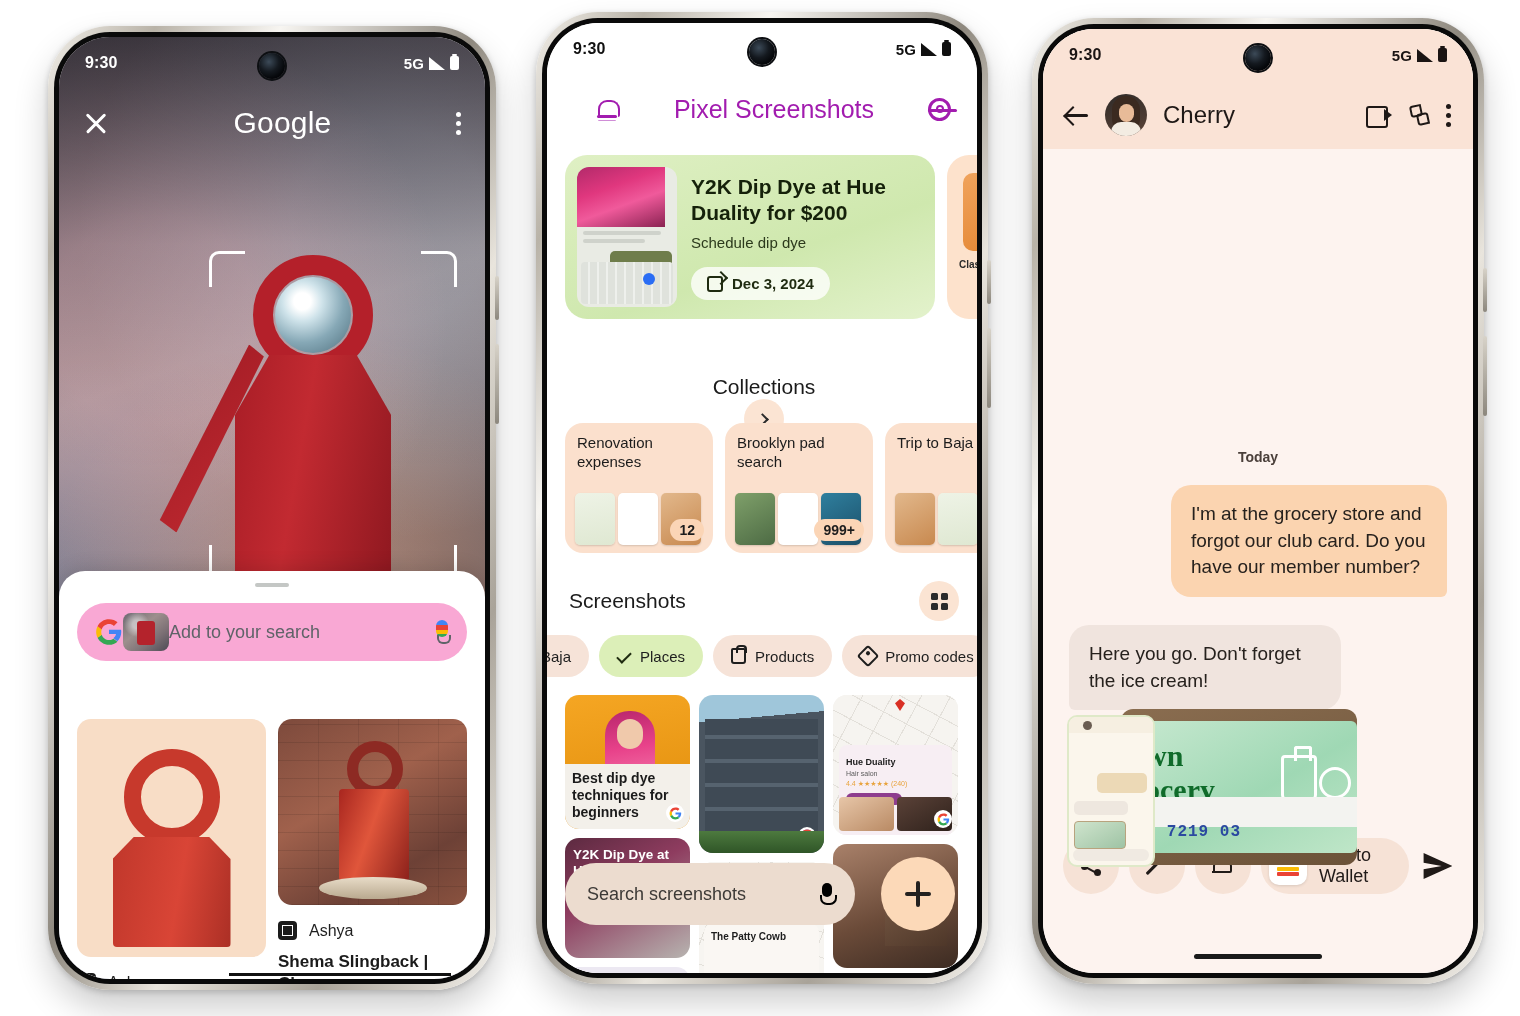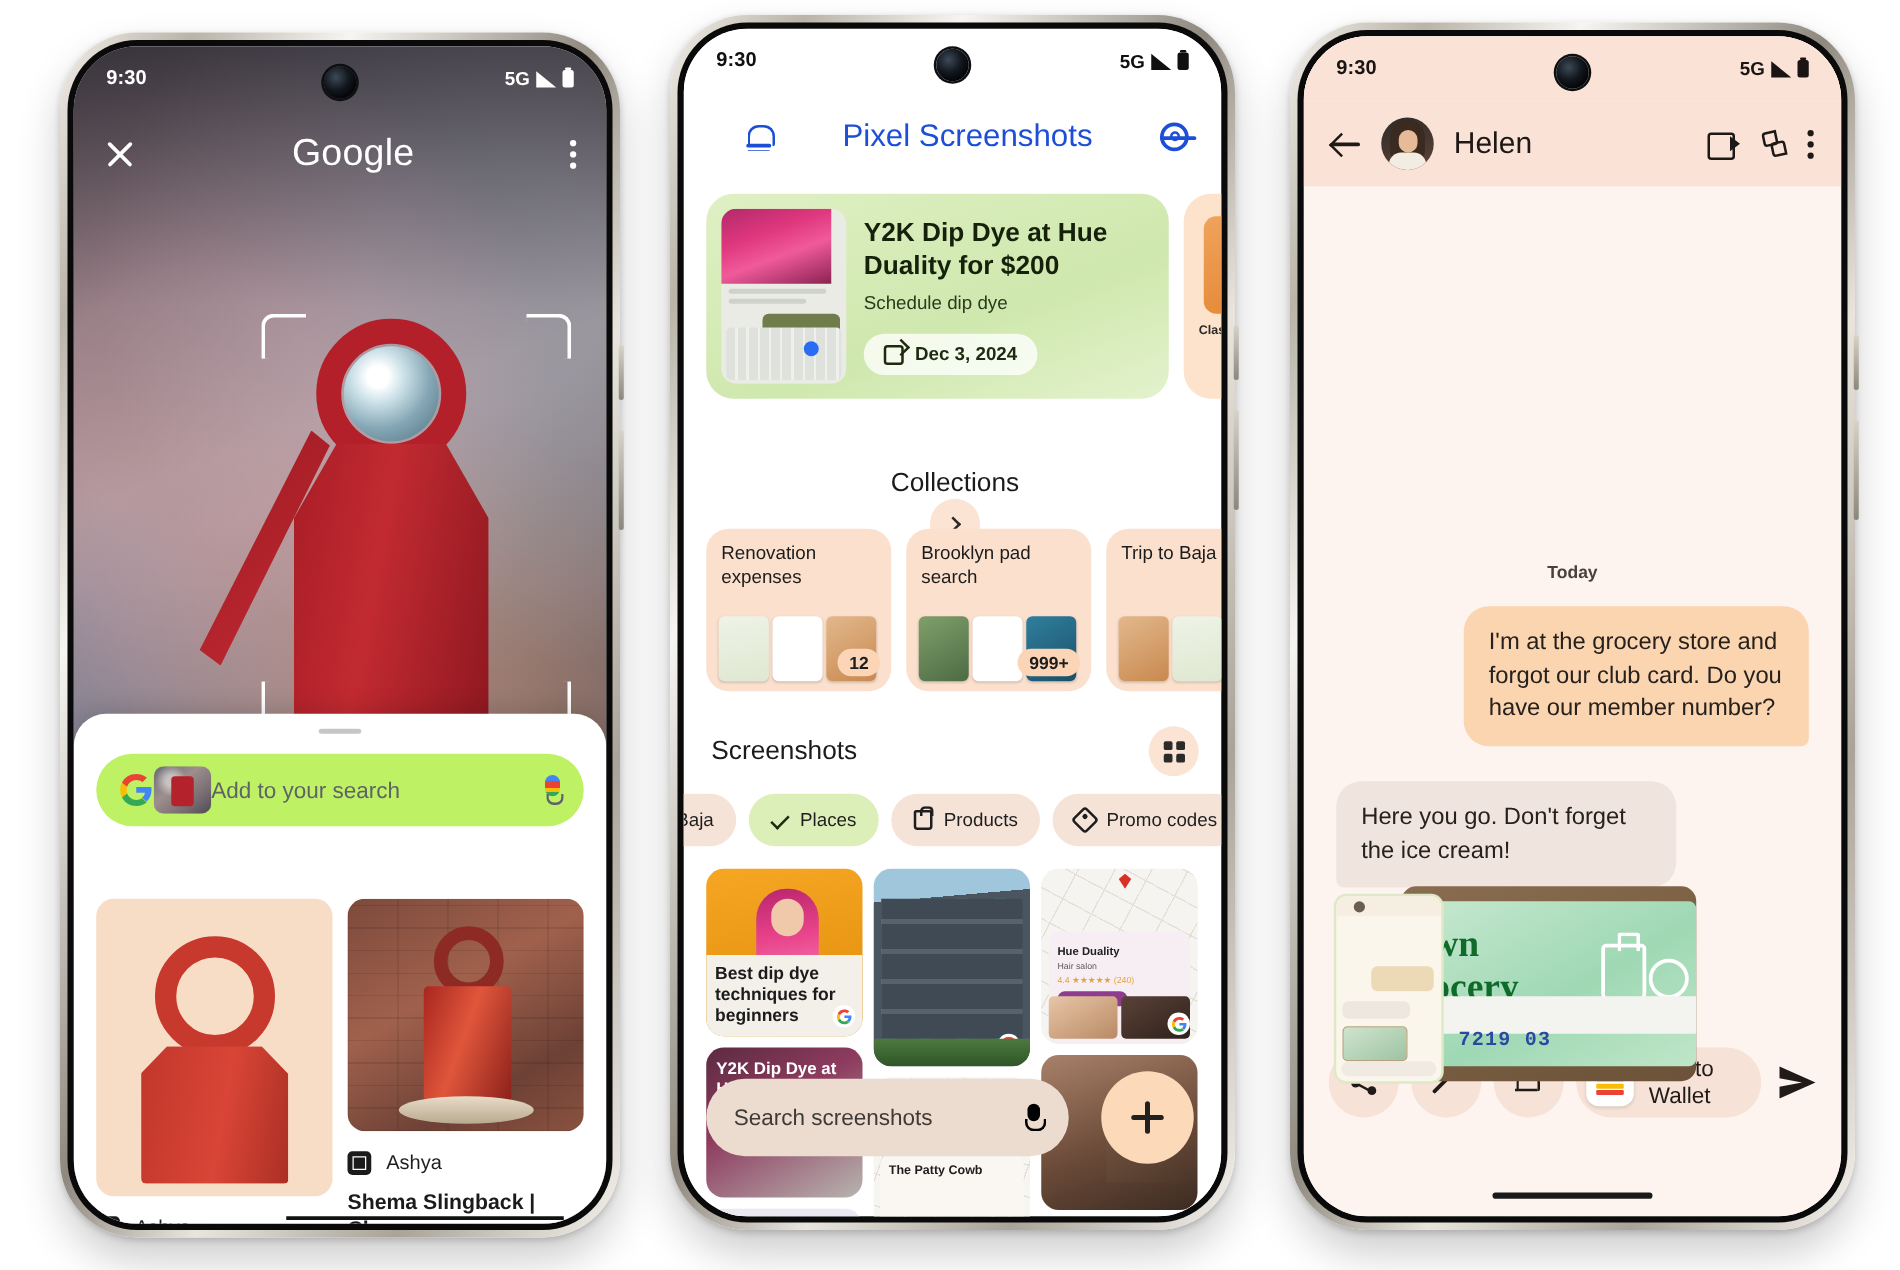--- a/index.html
+++ b/index.html
@@ -124,21 +124,21 @@
   .disco { position:absolute; left:96px; top:22px; width:76px; height:76px; border-radius:50%;
            background: radial-gradient(circle at 36% 32%, #ffffff 0 12%, #cfe3ea 28%, #86a8b6 58%, #4e6e7c 100%); }
 
   .lens-sheet {
     position:absolute; left:0; right:0; bottom:0; top:534px;
     background:#fff; border-radius:26px 26px 0 0; z-index:24;
     box-shadow:0 -4px 18px rgba(0,0,0,.12);
   }
   .grabber { width:34px; height:4px; border-radius:3px; background:#c4c7c5; margin:12px auto 0; }
   .search-pill {
-    margin:16px 18px 0; height:58px; border-radius:30px; background:#bef264;
+    margin:16px 18px 0; height:58px; border-radius:30px; background:#f9a8d4;
     display:flex; align-items:center; padding:0 18px;
   }
   .g-logo { width:28px; height:28px; position:relative; flex:0 0 auto; }
   .thumb-chip { width:46px; height:38px; border-radius:8px; flex:0 0 auto;
                 background:
                   radial-gradient(circle at 30% 30%, rgba(255,255,255,.5) 0 10%, transparent 30%),
                   linear-gradient(140deg,#6b6a72,#9d8f8d 40%,#7b6f74 70%,#4d4b55);
                 position:relative; overflow:hidden; }
   .thumb-chip::after { content:''; position:absolute; left:14px; top:8px; width:18px; height:24px;
                        background:#b4232c; border-radius:3px; }
@@ -176,21 +176,21 @@
   .brand-badge::after { content:''; position:absolute; inset:4px; border:1.6px solid #fff; }
   .brand-name { font-size:16px; color:#1f1f1f; }
   .prod-title { font-size:17px; font-weight:700; color:#1b1b1b; line-height:1.28; margin-top:3px; }
   .pointer-line { position:absolute; left:170px; top:402px; width:222px; height:2.6px; background:#111; z-index:40; }
 
   
   #phone2 { left:536px; top:12px; width:452px; height:972px; }
   #phone2 .statusbar { color:#101010; }
   .ps-body { position:absolute; inset:0; background:#fff; }
   .ps-topbar { position:absolute; top:52px; left:0; right:0; height:68px;
-               display:flex; align-items:center; justify-content:space-between; padding:0 26px; color:#1d4ed8;margin-left:24px; }
+               display:flex; align-items:center; justify-content:space-between; padding:0 26px; color:#a21caf;margin-left:24px; }
   .ps-title { font-size:25px; font-weight:400; position:absolute; left:50%; transform:translateX(-50%); }
   .bell { width:20px; height:23px; position:relative; }
   .bell::before { content:''; position:absolute; top:2px; left:1px; width:18px; height:15px;
                   border:2.2px solid currentColor; border-radius:9px 9px 2px 2px; border-bottom:0; }
   .bell::after { content:''; position:absolute; bottom:3px; left:0; width:20px; height:2.2px; background:currentColor;
                  border-radius:2px; box-shadow:0 4px 0 -1.2px currentColor; }
   .gear { width:23px; height:23px; border-radius:50%; border:3px solid currentColor; position:relative; }
   .gear::before { content:''; position:absolute; inset:4.5px; border-radius:50%; border:2.4px solid currentColor; }
   .gear::after { content:''; position:absolute; left:-3px; top:8.5px; width:29px; height:3px; background:currentColor;
                  box-shadow:0 0 0 0 currentColor; transform:rotate(0deg); border-radius:2px; }
@@ -742,21 +742,21 @@
           </span>
         </div>
 
         <div class="msg-topbar">
           <span class="back"></span>
           <span class="avatar">
             <span class="hair"></span>
               <span class="face"></span>
               <span class="body"></span>
           </span>
-          <span class="msg-name">Helen</span>
+          <span class="msg-name">Cherry</span>
           <span class="vidcam"></span>
           <span class="phoneic"></span>
           <span class="kebab">
               <span></span>
               <span></span>
               <span></span>
             </span>
         </div>
 
         <div class="daystamp">Today</div>

